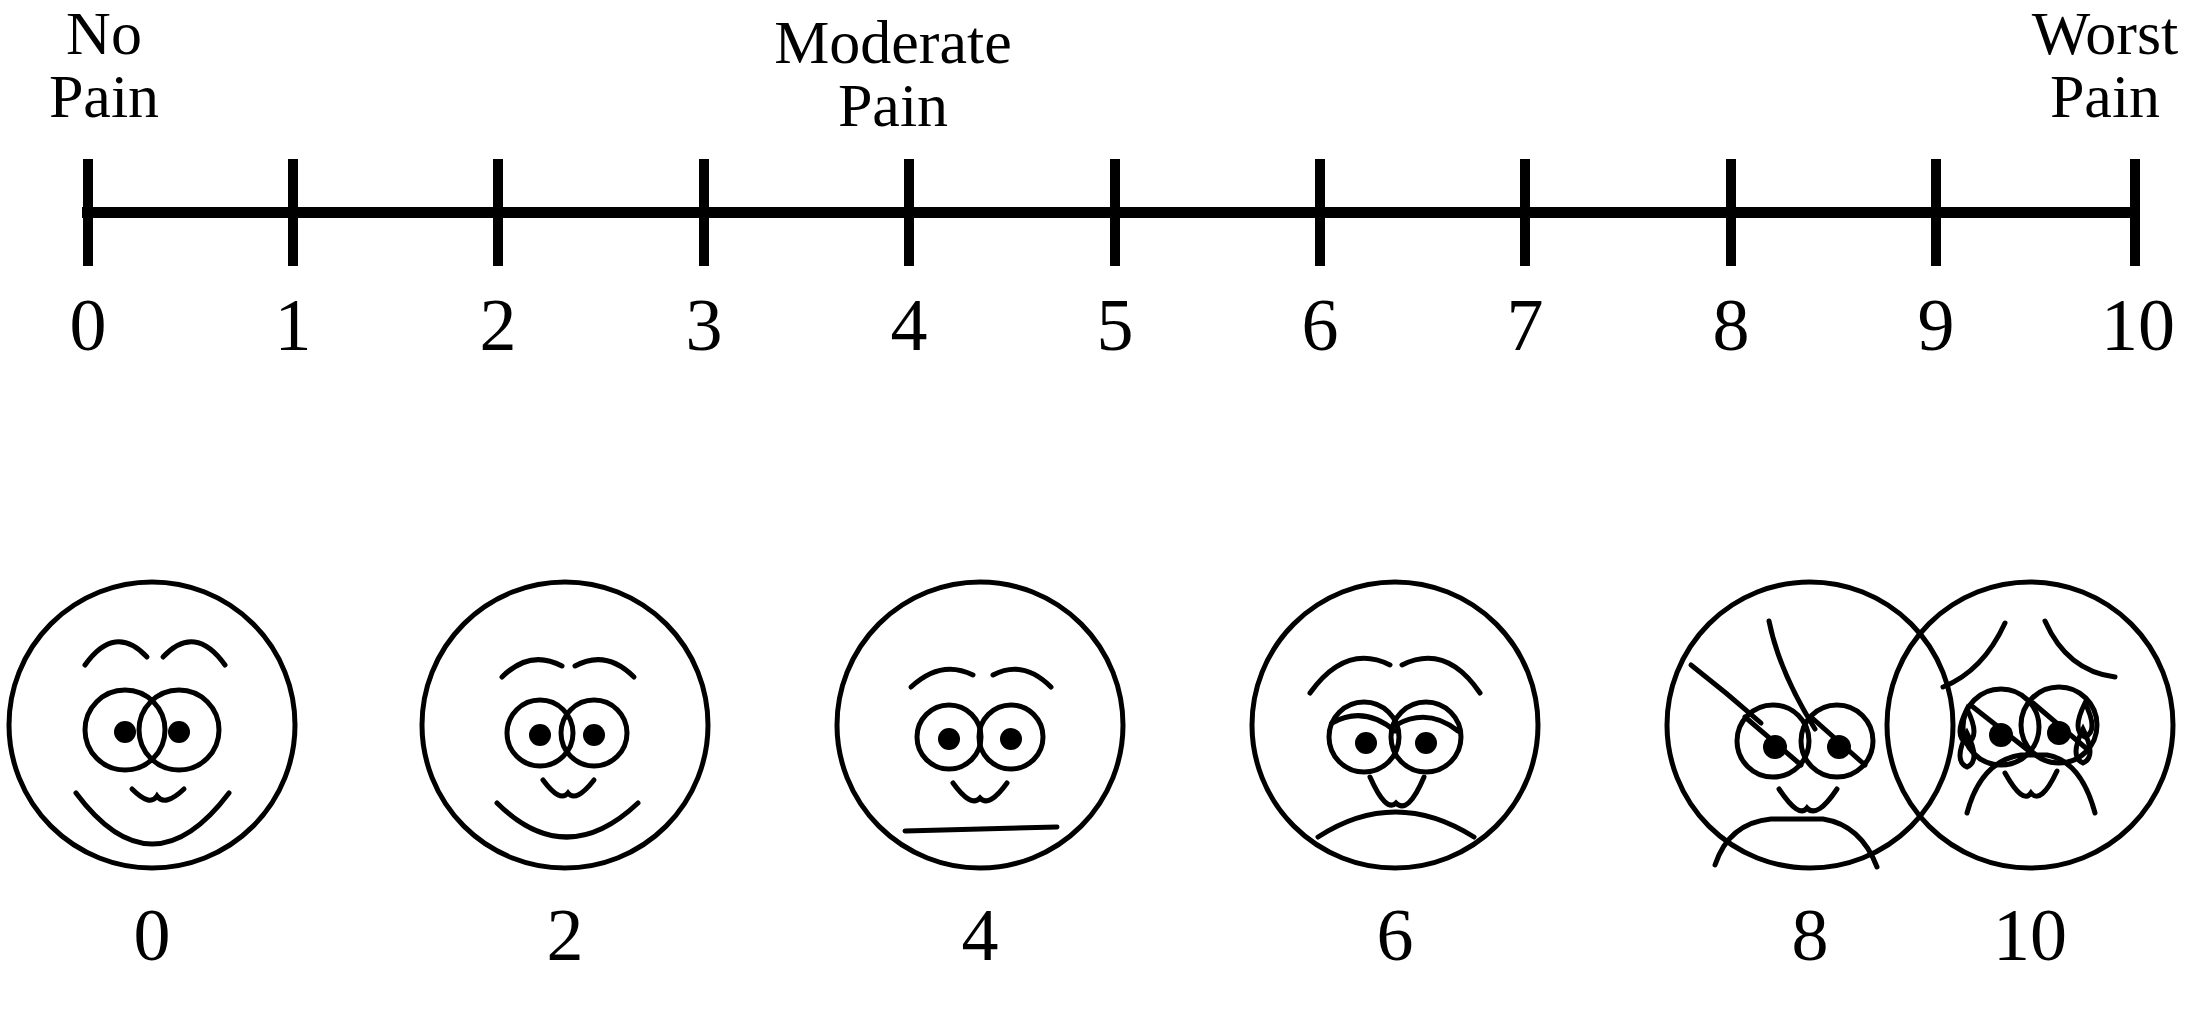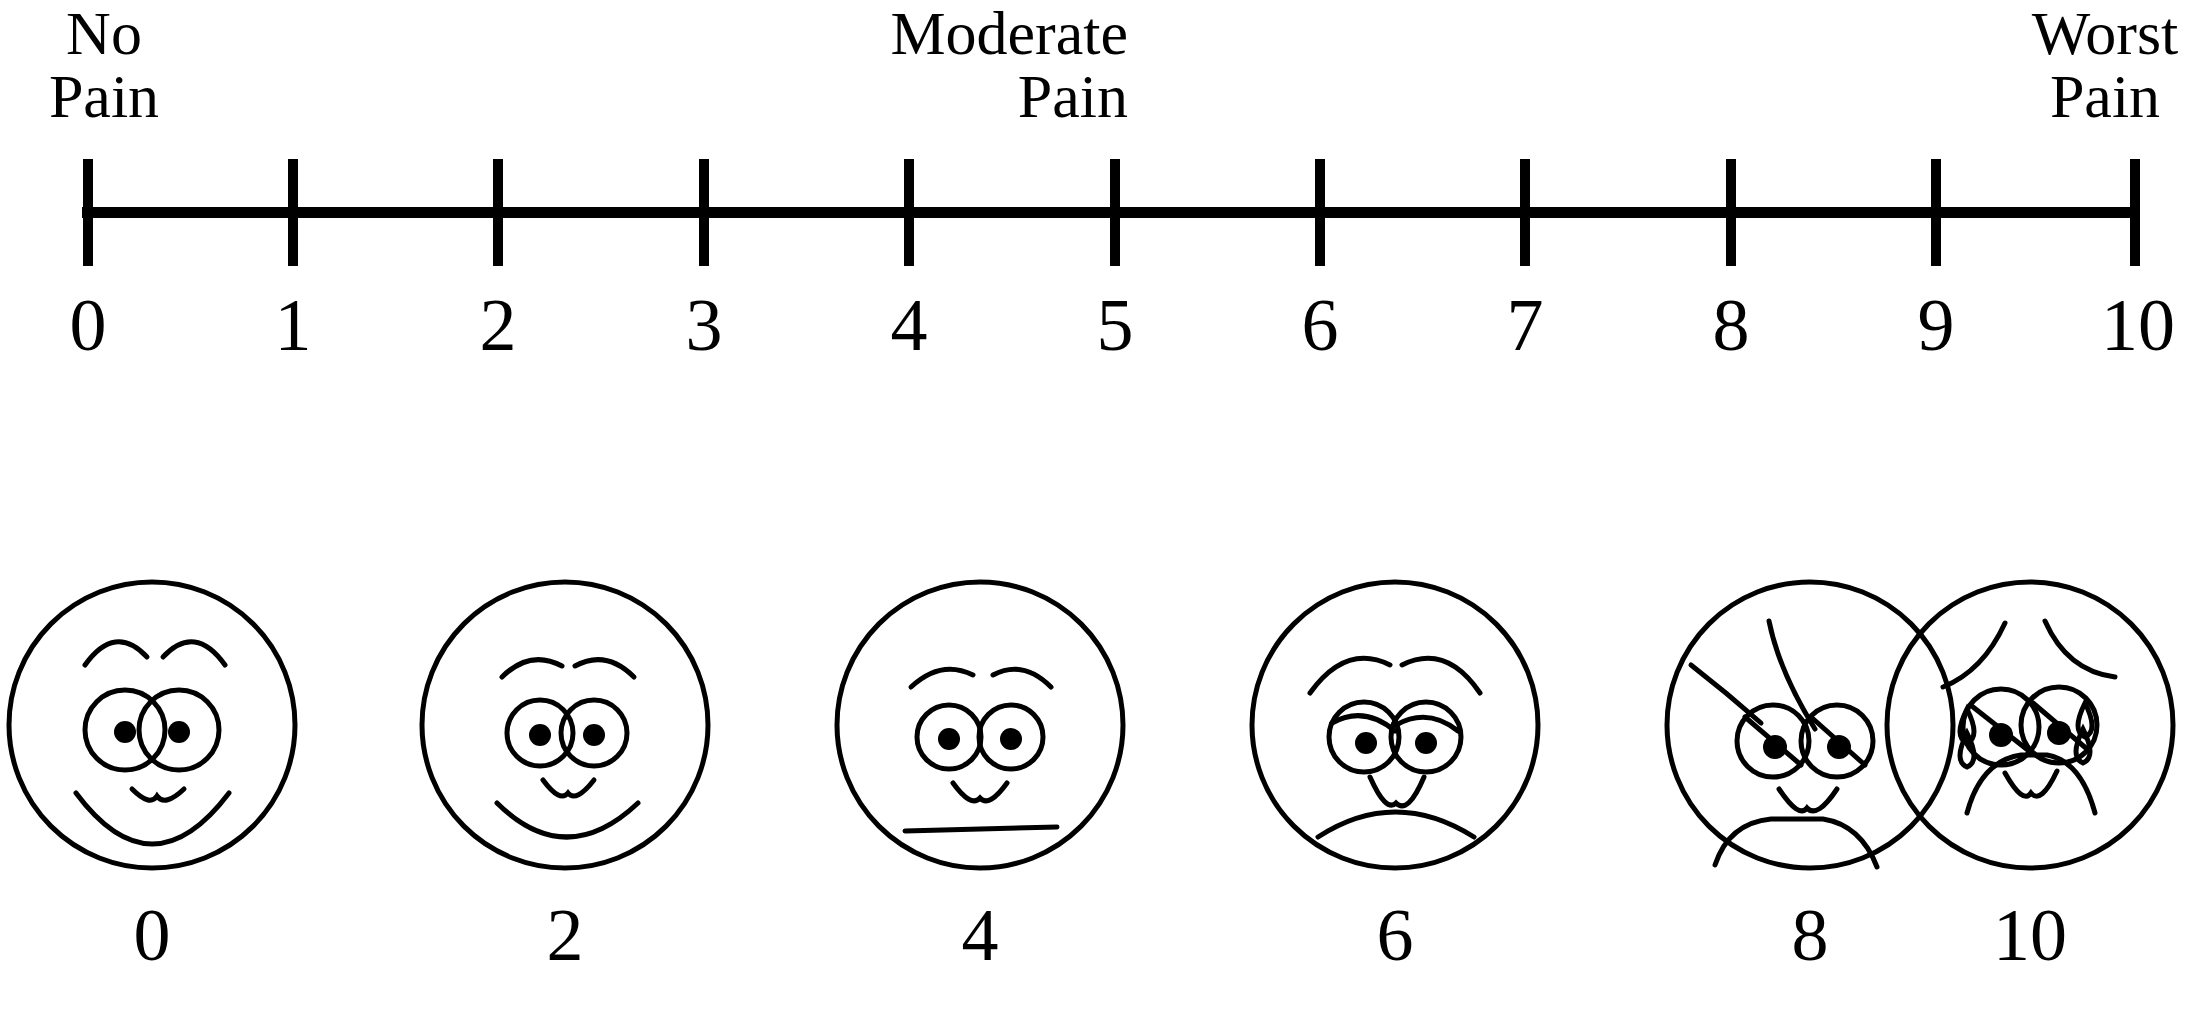--- a/index.html
+++ b/index.html
@@ -24,21 +24,21 @@
     position: absolute;
     text-align: center;
     line-height: 1.02;
     font-size: 62px;
     white-space: nowrap;
     color: #000;
   }
   .anchor-label .w { display: block; }
 
   #anchor-no-pain   { left: -6px;  top: 2px;  width: 220px; }
-  #anchor-moderate  { left: 658px; top: 2px;  width: 470px; text-align: right; }
+  #anchor-moderate  { left: 658px; top: 11px;  width: 470px; }
   #anchor-worst     { left: 1990px;top: 2px;  width: 230px; }
 
   
   #ruler {
     position: absolute;
     left: 0;
     top: 150px;
     width: 2205px;
     height: 120px;
   }

